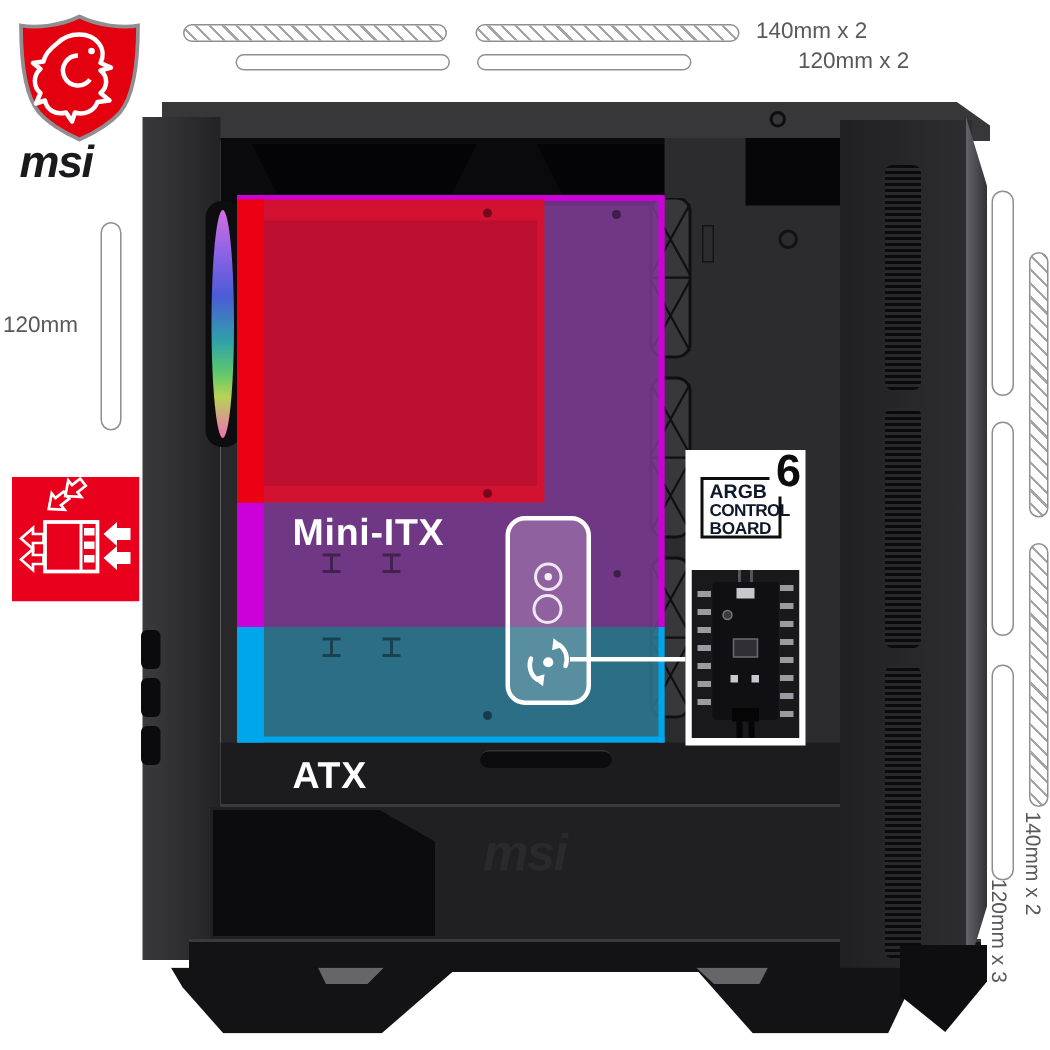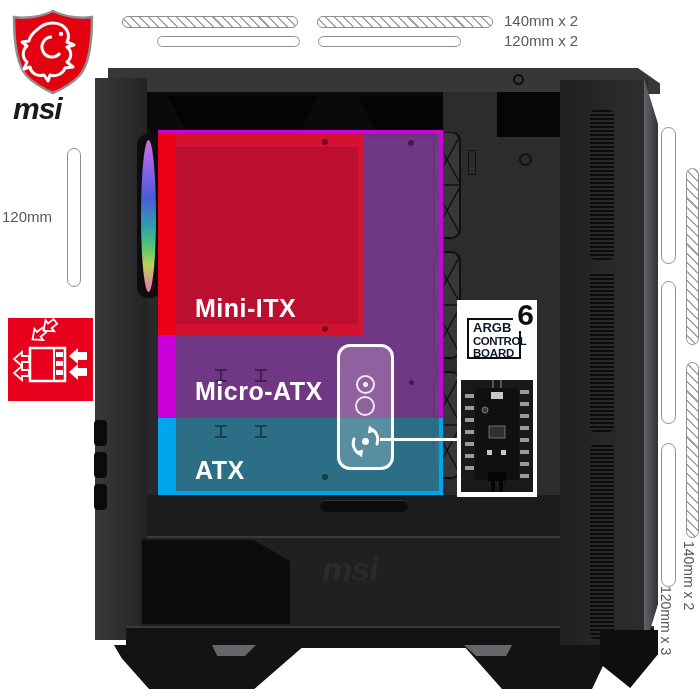--- a/index.html
+++ b/index.html
@@ -7,21 +7,21 @@
          font-family:"Liberation Sans",sans-serif;}
   .abs{position:absolute;}
   
   .pill{background:#fff;border:1.5px solid #8f8f92;border-radius:8px;box-sizing:border-box;}
   .hatch{background-image:repeating-linear-gradient(45deg,transparent 0 5px,#a4a4a7 5px 6.5px);}
   .note{color:#58595b;font-size:15px;line-height:16px;white-space:nowrap;}
   .vnote{color:#58595b;font-size:14px;line-height:16px;writing-mode:vertical-rl;white-space:nowrap;}
   
   .wordmark{font-size:30px;font-weight:bold;font-style:italic;color:#1a1a1c;letter-spacing:-1px;}
   
-  .ovl-label{color:#fff;font-weight:bold;font-size:25px;letter-spacing:.5px;}
+  .ovl-label{color:#fff;font-weight:bold;font-size:25px;letter-spacing:.5px;margin-top:47px;}
   .dot{border-radius:50%;background:rgba(0,0,0,.45);}
   .ibeam{width:12px;height:9px;border-top:2px solid rgba(0,0,0,.4);border-bottom:2px solid rgba(0,0,0,.4);}
   .ibeam::after{content:"";display:block;width:2px;height:9px;margin:0 auto;background:rgba(0,0,0,.4);}
   
   .argb-box{box-sizing:border-box;border:2.5px solid #0d0d0d;padding:2px 0 0 4px;color:#0f172a;font-weight:bold;}
   .argb-box div{line-height:12.5px;}
   .argb-6{font-size:30px;font-weight:bold;color:#0d0d0d;background:#fff;padding:0 0 2px 4px;line-height:28px;}
 </style>
 </head>
 <body>
@@ -38,21 +38,21 @@
     <circle cx="53" cy="29" r="2.2" fill="#fff"></circle>
   </svg>
   <div class="abs wordmark" style="left:13px;top:92px">msi</div>
 
   <div class="abs pill hatch" style="left:122px;top:16px;width:176px;height:12px"></div>
   <div class="abs pill hatch" style="left:317px;top:16px;width:176px;height:12px"></div>
   <div class="abs note" style="left:504px;top:13px">140mm x 2</div>
 
   <div class="abs pill" style="left:157px;top:36px;width:143px;height:11px"></div>
   <div class="abs pill" style="left:318px;top:36px;width:143px;height:11px"></div>
-  <div class="abs note" style="left:504px;top:33px">120mm x 2</div>
+  <div class="abs note" style="left:532px;top:33px">120mm x 2</div>
 
   <div class="abs pill" style="left:67px;top:148px;width:14px;height:139px;border-radius:8px"></div>
   <div class="abs note" style="left:2px;top:209px;width:58px;text-align:left">120mm</div>
 
   <svg class="abs" style="left:8px;top:318px" width="85" height="83" viewBox="0 0 85 83">
     <rect x="0" y="0" width="85" height="83" fill="#e8001c"></rect>
     <rect x="22" y="30" width="35" height="33" fill="none" stroke="#fff" stroke-width="2.5"></rect>
     <rect x="46" y="30" width="11" height="33" fill="none" stroke="#fff" stroke-width="2"></rect>
     <rect x="48" y="34" width="7" height="5" fill="#fff"></rect>
     <rect x="48" y="43" width="7" height="5" fill="#fff"></rect>
@@ -166,21 +166,20 @@
   <div class="abs dot" style="left:322px;top:326px;width:6px;height:6px"></div>
   <div class="abs dot" style="left:408px;top:140px;width:6px;height:6px"></div>
   <div class="abs dot" style="left:409px;top:380px;width:5px;height:5px"></div>
   <div class="abs dot" style="left:322px;top:474px;width:6px;height:6px"></div>
   <div class="abs ibeam" style="left:215px;top:369px"></div>
   <div class="abs ibeam" style="left:255px;top:369px"></div>
   <div class="abs ibeam" style="left:215px;top:425px"></div>
   <div class="abs ibeam" style="left:255px;top:425px"></div>
 
   <div class="abs ovl-label" style="left:195px;top:294px">Mini-ITX</div>
-  <div class="abs ovl-label" style="left:195px;top:377px">Micro-ATX</div>
   <div class="abs ovl-label" style="left:195px;top:456px">ATX</div>
 
   <div class="abs" style="left:380px;top:438px;width:77px;height:3px;background:#fff"></div>
   <div class="abs" style="left:337px;top:344px;width:57px;height:126px;border:3.5px solid #fff;border-radius:13px;
        background:rgba(255,255,255,.22);box-sizing:border-box"></div>
   <div class="abs" style="left:356px;top:375px;width:19px;height:19px;border:2px solid rgba(255,255,255,.85);border-radius:50%;box-sizing:border-box"></div>
   <div class="abs" style="left:363px;top:382px;width:5px;height:5px;border-radius:50%;background:rgba(255,255,255,.9)"></div>
   <div class="abs" style="left:355px;top:396px;width:20px;height:20px;border:2px solid rgba(255,255,255,.85);border-radius:50%;box-sizing:border-box"></div>
   <svg class="abs" style="left:348px;top:424px" width="35" height="35" viewBox="0 0 35 35">
     <path d="M25,6 A12,12 0 0,1 29,20" fill="none" stroke="#fff" stroke-width="3" stroke-linecap="round"></path>

